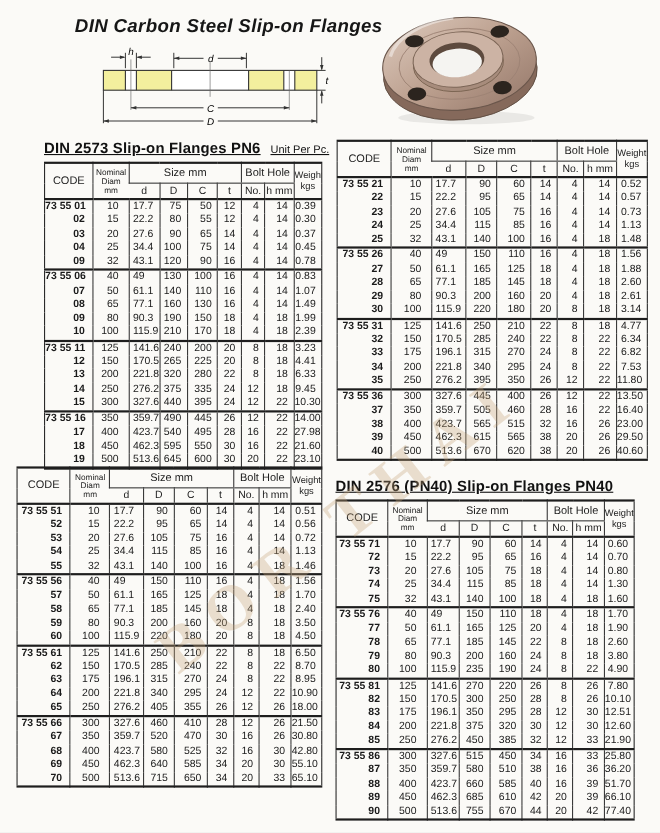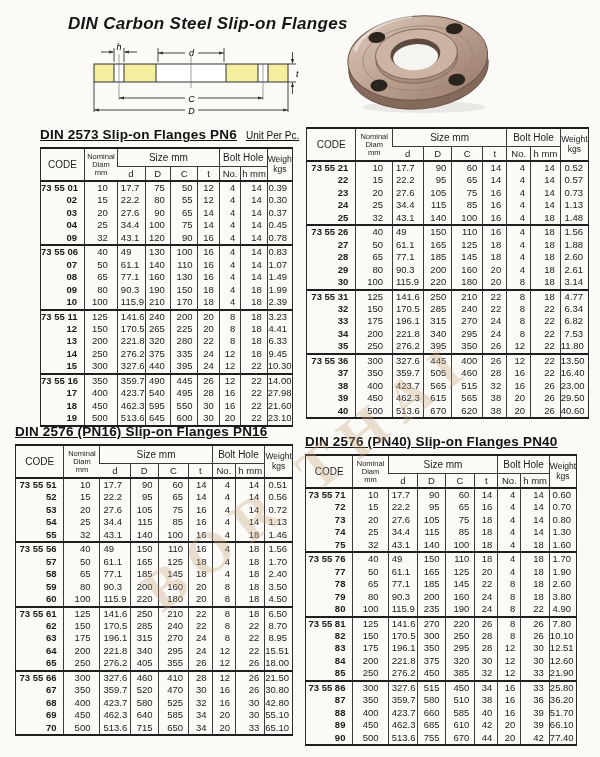--- a/index.html
+++ b/index.html
@@ -639,21 +639,20 @@
             <td class="">38</td>
             <td class="">20</td>
             <td class="">26</td>
             <td class="">40.60</td>
           </tr>
         </tbody>
       </table>
   </section>
 
   <section class="tbl-sec" id="sec2">
-    <h2 class="tbl-title">DIN 2576 (PN16) Slip-on Flanges PN16</h2>
     <table class="fl">
         <colgroup>
           <col style="width:17.5%">
           <col style="width:13%">
           <col style="width:11%">
           <col style="width:10%">
           <col style="width:11%">
           <col style="width:8.5%">
           <col style="width:8.5%">
           <col style="width:10.5%">
@@ -822,21 +821,21 @@
           </tr>
           <tr>
             <td class="cd">64</td>
             <td class="nm">200</td>
             <td class="dd">221.8</td>
             <td class="">340</td>
             <td class="">295</td>
             <td class="">24</td>
             <td class="">12</td>
             <td class="">22</td>
-            <td class="">15.51</td>
+            <td class="">10.90</td>
           </tr>
           <tr>
             <td class="cd">65</td>
             <td class="nm">250</td>
             <td class="dd">276.2</td>
             <td class="">405</td>
             <td class="">355</td>
             <td class="">26</td>
             <td class="">12</td>
             <td class="">26</td>

